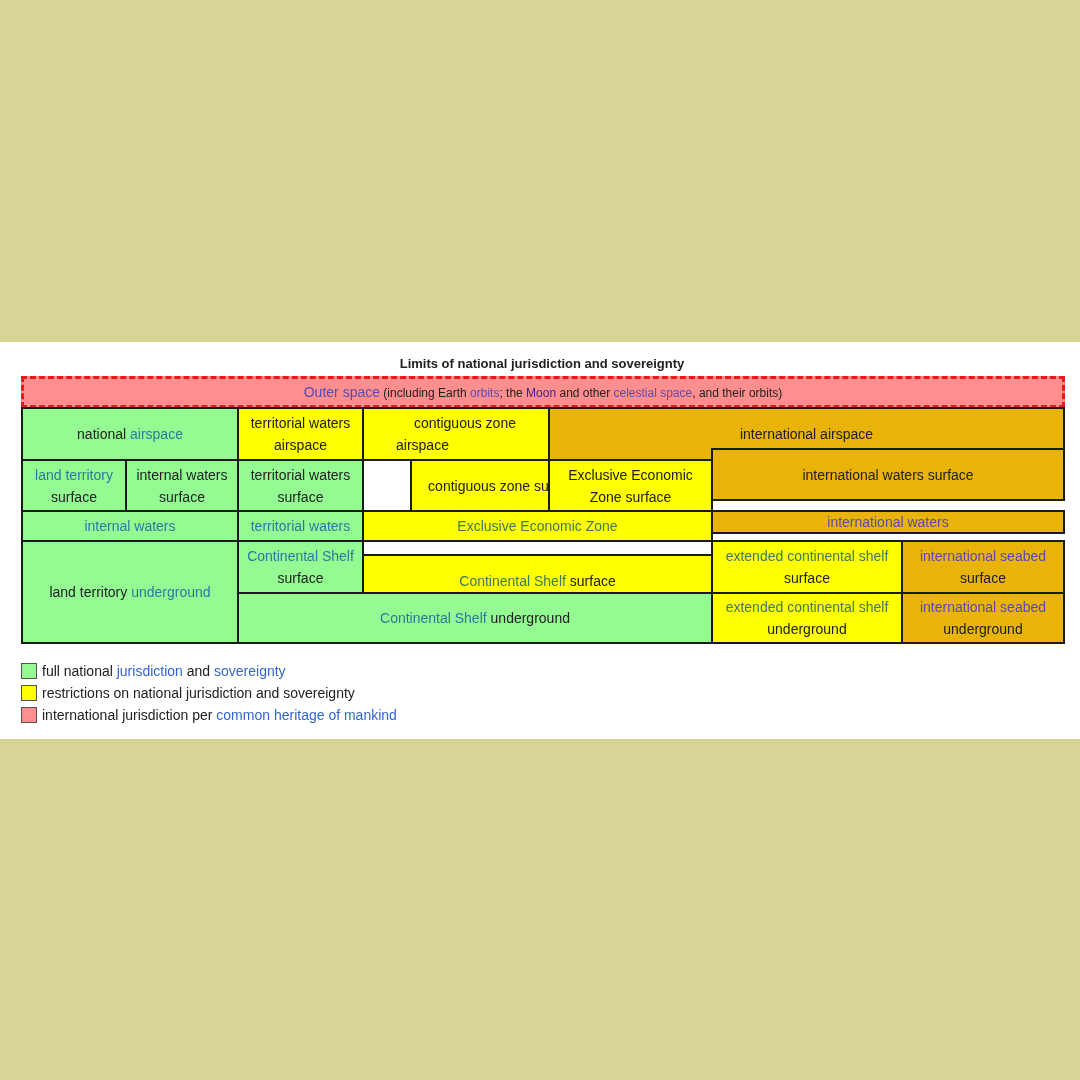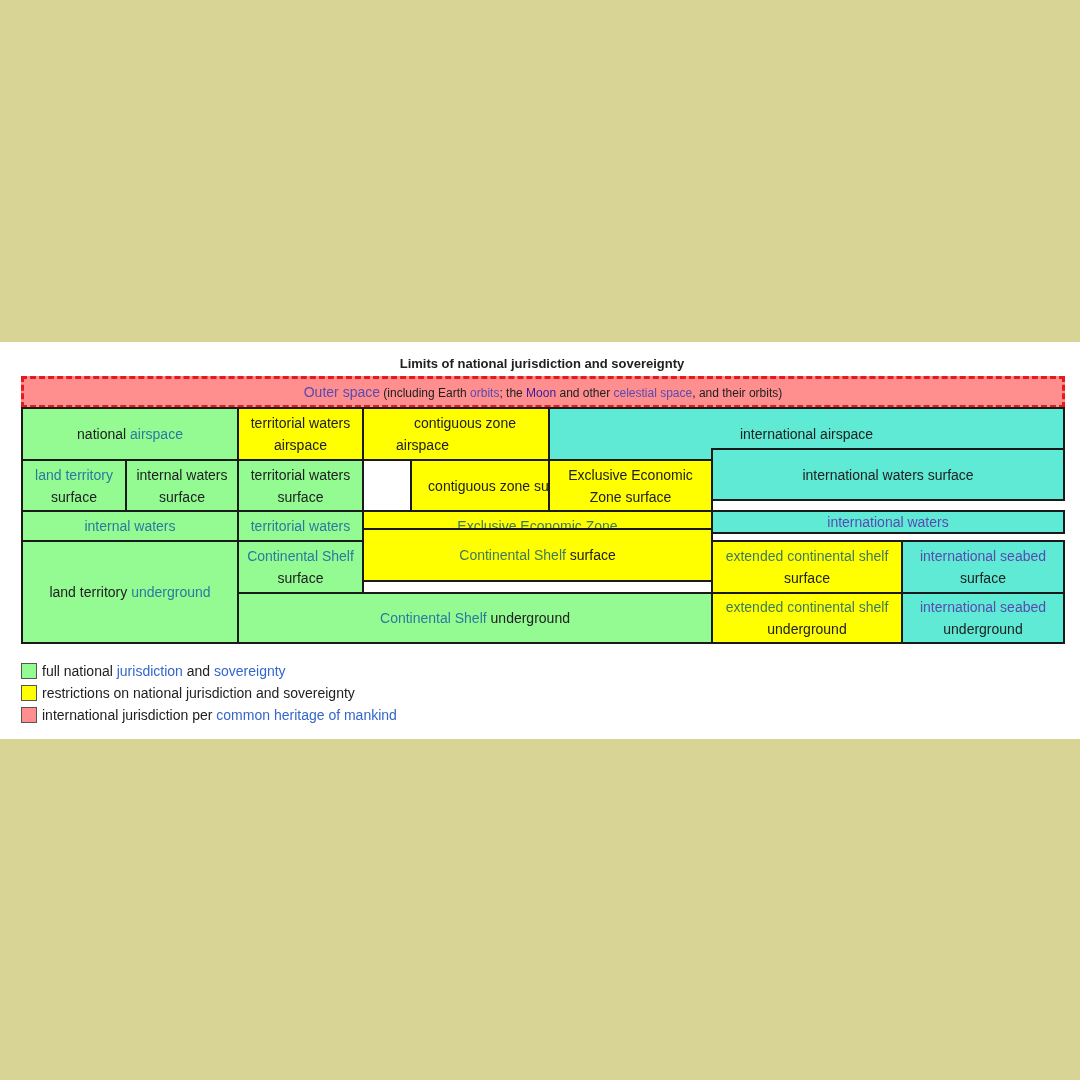--- a/index.html
+++ b/index.html
@@ -2,21 +2,21 @@
 <html><head>
 <meta charset="utf-8">
 <style>
   html,body{margin:0;padding:0;}
   body{width:1080px;height:1080px;background:#d8d496;position:relative;overflow:hidden;font-family:"Liberation Sans",sans-serif;}
   .panel{position:absolute;left:0;top:342px;width:1080px;height:397px;background:#ffffff;}
   .title{position:absolute;left:0;top:14px;width:1084px;text-align:center;font-size:13px;font-weight:bold;color:#202122;}
   .cell{position:absolute;box-sizing:border-box;border:2px solid #1a1a1a;display:flex;align-items:center;justify-content:center;text-align:center;font-size:14px;line-height:22px;color:#202122;padding:0 4px;}
   .g{background:#93fb92;}
   .y{background:#ffff00;}
-  .r{background:#5eead4;}
+  .r{background:#eab308;}
   .outer{position:absolute;left:21px;top:34px;width:1044px;height:32px;box-sizing:border-box;border:3px dashed #e8191b;background:#ff8e8e;display:flex;align-items:center;justify-content:center;font-size:12px;color:#202122;}
   .outer .big{font-size:14px;}
   .lk{color:#2a7a9e;}
   .lkr{color:#5a4ab0;}
   .lky{color:#3f7a5a;}
   .lb{color:#3366cc;}
   .legend{position:absolute;left:21px;top:318px;}
   .leg-row{display:flex;align-items:center;height:22px;font-size:14px;color:#202122;}
   .sw{width:16px;height:16px;border:1px solid #555;margin-right:5px;box-sizing:border-box;}
 </style>
@@ -77,21 +77,21 @@
   <div class="cell r" style="left:711px;top:168px;width:354px;height:24px;align-items:center;">
     <span class="lkr">international waters</span>
   </div>
 
   <div class="cell g" style="left:21px;top:198px;width:218px;height:104px;">
     <span><span>land territory </span><span class="lk">underground</span></span>
   </div>
   <div class="cell g" style="left:237px;top:198px;width:127px;height:54px;">
     <span><span class="lk">Continental Shelf</span><br><span>surface</span></span>
   </div>
-  <div class="cell y" style="left:362px;top:186px;width:351px;height:54px;justify-content:center;">
+  <div class="cell y" style="left:362px;top:212px;width:351px;height:54px;justify-content:center;">
     <span><span class="lky">Continental Shelf</span><span> surface</span></span>
   </div>
   <div class="cell y" style="left:711px;top:198px;width:192px;height:54px;">
     <span><span class="lky">extended continental shelf</span><br><span>surface</span></span>
   </div>
   <div class="cell r" style="left:901px;top:198px;width:164px;height:54px;">
     <span><span class="lkr">international seabed</span><br><span>surface</span></span>
   </div>
 
   <div class="cell g" style="left:237px;top:250px;width:476px;height:52px;">

